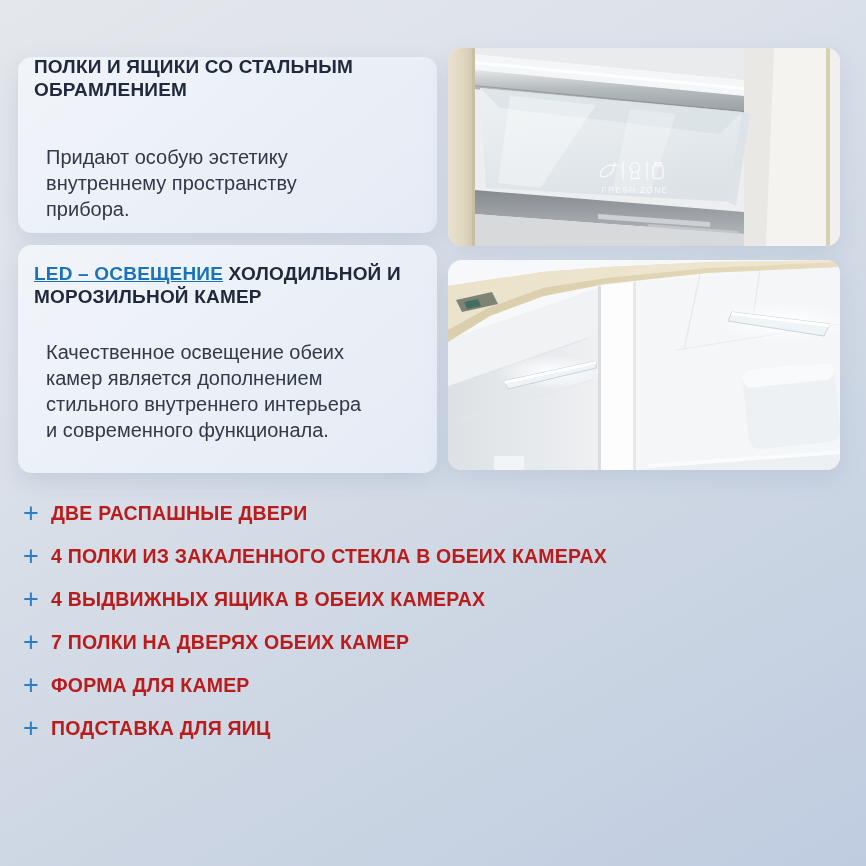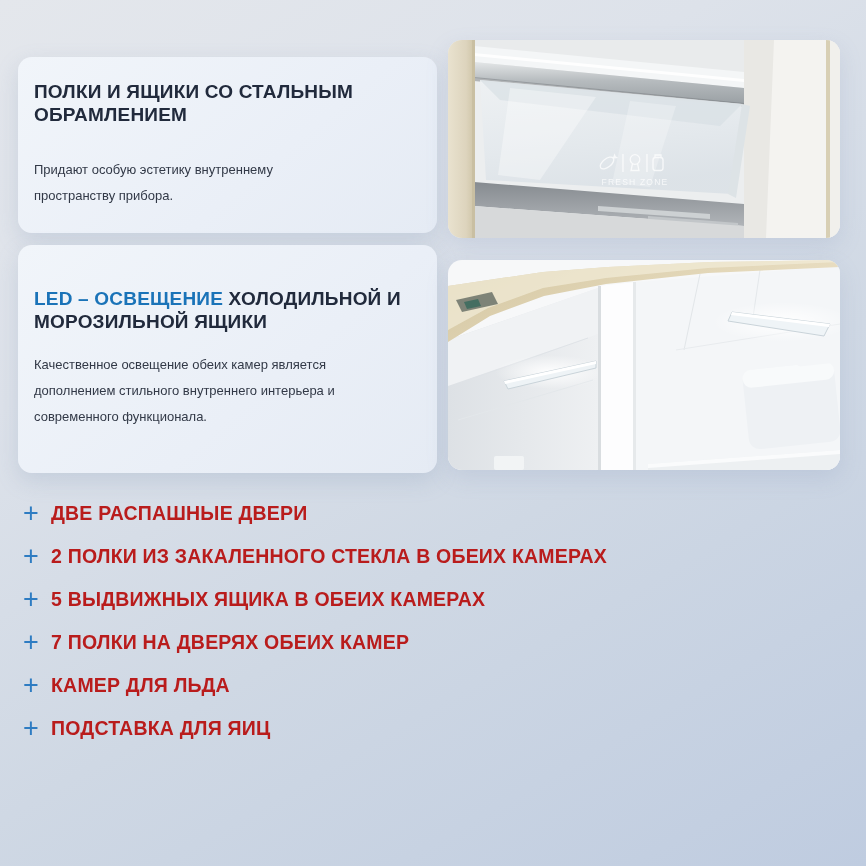--- a/index.html
+++ b/index.html
@@ -24,37 +24,37 @@
     display: flex; flex-direction: column; justify-content: center;
   }
   .card-1 { top: 57px; height: 176px; gap: 12px; }
   .card-2 { top: 245px; height: 228px; }
   .card h2 {
     margin: 0 0 18px 0;
     font-size: 19px; font-weight: bold; line-height: 1.2;
     color: #212a3c; letter-spacing: 0.2px;
     max-width: 378px;
   }
-  .card h2 .accent { color: #1a73b8; }
+  .card h2 .accent { color: #1a73b8; text-decoration: underline; }
   .card p {
-    margin: 0;
-    font-size: 13px; line-height: 26px;
+    margin: 12px;
+    font-size: 20px; line-height: 26px;
     color: #323947;
   }
   .card-1 p { max-width: 312px; }
   .card-2 p { max-width: 324px; }
 
   
   .photo {
     position: absolute;
     left: 448px; width: 392px;
     border-radius: 14px; overflow: hidden;
     box-shadow: 0 8px 22px rgba(120, 140, 175, 0.18);
   }
-  .photo-1 { top: 40px; height: 198px; }
+  .photo-1 { top: 48px; height: 198px; }
   .photo-2 { top: 260px; height: 210px; }
   .photo svg { display: block; width: 100%; height: 100%; }
 
   
   .features {
     position: absolute; left: 20px; top: 501px; width: 826px;
     list-style: none; margin: 0; padding: 0;
   }
   .features li {
     display: flex; align-items: center;
@@ -79,21 +79,21 @@
   <section class="card card-1">
     <h2>
       <span>ПОЛКИ И ЯЩИКИ СО СТАЛЬНЫМ ОБРАМЛЕНИЕМ</span>
     </h2>
     <p>Придают особую эстетику внутреннему пространству прибора.</p>
   </section>
 
   <section class="card card-2">
     <h2>
       <span class="accent">LED – ОСВЕЩЕНИЕ</span>
-      <span>ХОЛОДИЛЬНОЙ И МОРОЗИЛЬНОЙ ЯЩИКИ</span>
+      <span>ХОЛОДИЛЬНОЙ И МОРОЗИЛЬНОЙ КАМЕР</span>
     </h2>
     <p>Качественное освещение обеих камер является дополнением стильного внутреннего интерьера и современного функционала.</p>
   </section>
 
   <figure class="photo photo-1" style="margin:0">
     <svg viewBox="0 0 392 198" preserveAspectRatio="none">
       <defs>
         <linearGradient id="creamV" x1="0" y1="0" x2="1" y2="0">
           <stop offset="0" stop-color="#e9e2cf"></stop>
             <stop offset="0.7" stop-color="#ddd4bd"></stop>
@@ -226,33 +226,33 @@
     </svg>
   </figure>
 
   <ul class="features">
     <li>
       <span class="plus">+</span>
       <span class="feature-label">ДВЕ РАСПАШНЫЕ ДВЕРИ</span>
     </li>
     <li>
       <span class="plus">+</span>
-      <span class="feature-label">2 ПОЛКИ ИЗ ЗАКАЛЕННОГО СТЕКЛА В ОБЕИХ КАМЕРАХ</span>
-    </li>
-    <li>
-      <span class="plus">+</span>
-      <span class="feature-label">5 ВЫДВИЖНЫХ ЯЩИКА В ОБЕИХ КАМЕРАХ</span>
+      <span class="feature-label">4 ПОЛКИ ИЗ ЗАКАЛЕННОГО СТЕКЛА В ОБЕИХ КАМЕРАХ</span>
+    </li>
+    <li>
+      <span class="plus">+</span>
+      <span class="feature-label">4 ВЫДВИЖНЫХ ЯЩИКА В ОБЕИХ КАМЕРАХ</span>
     </li>
     <li>
       <span class="plus">+</span>
       <span class="feature-label">7 ПОЛКИ НА ДВЕРЯХ ОБЕИХ КАМЕР</span>
     </li>
     <li>
       <span class="plus">+</span>
-      <span class="feature-label">КАМЕР ДЛЯ ЛЬДА</span>
+      <span class="feature-label">ФОРМА ДЛЯ КАМЕР</span>
     </li>
     <li>
       <span class="plus">+</span>
       <span class="feature-label">ПОДСТАВКА ДЛЯ ЯИЦ</span>
     </li>
   </ul>
 
 </div>
 
 </body></html>

